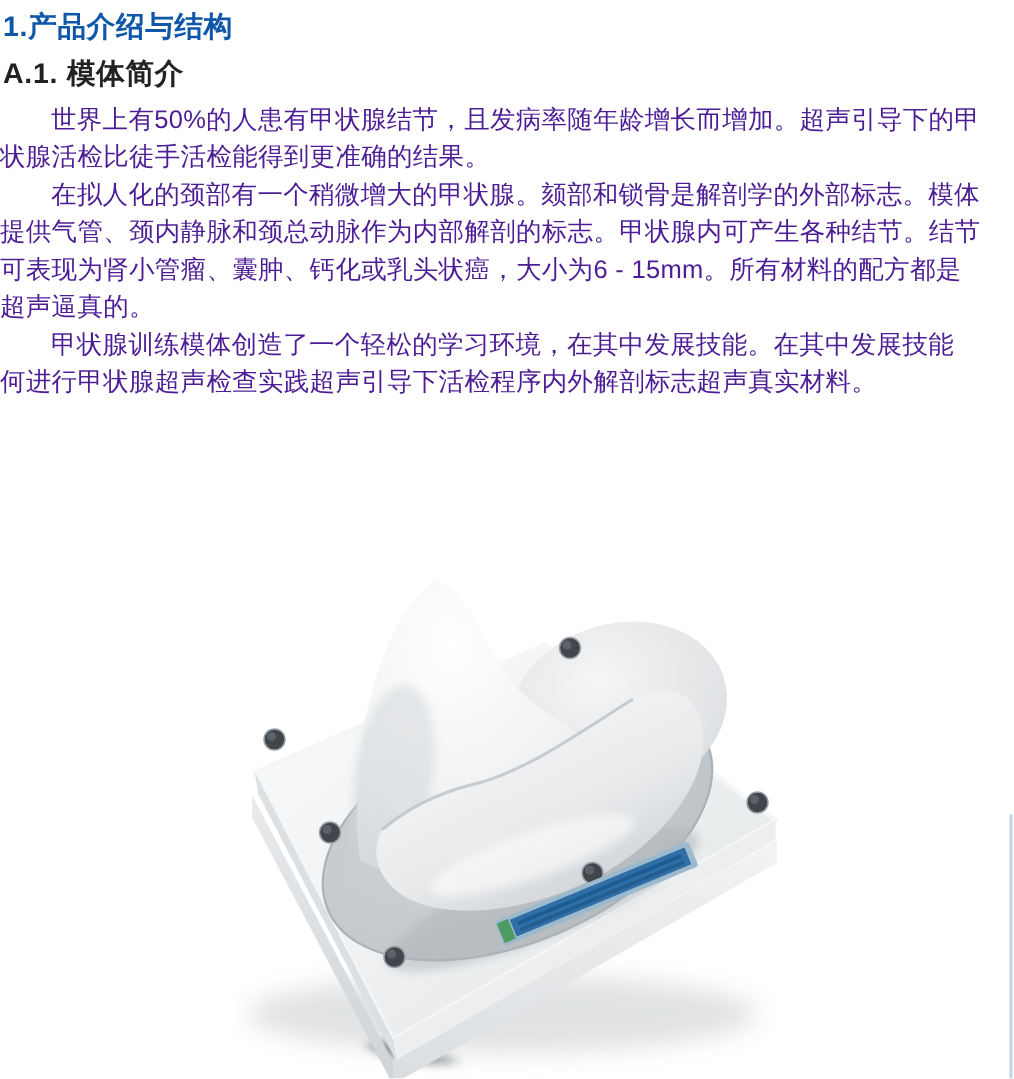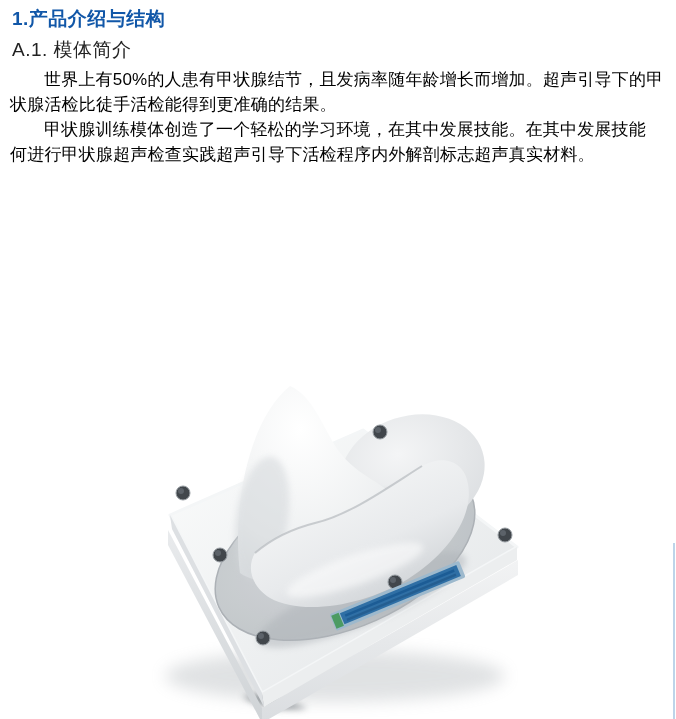--- a/index.html
+++ b/index.html
@@ -3,37 +3,37 @@
 <meta charset="utf-8">
 <style>
   html, body { margin: 0; padding: 0; }
   body {
     width: 676px; height: 719px;
     background: #ffffff;
     font-family: "Liberation Sans", "DejaVu Sans", sans-serif;
     position: relative;
     overflow: hidden;
   }
-  .page { padding: 8px 10px 0 10px; }
+  .page { padding: 8px 10px 0 0; }
 
   .section-title {
     font-size: 19px; font-weight: bold;
     color: #1157a8;
     margin: 0 0 9px 2px; line-height: 22px;
     letter-spacing: 0.5px;
   }
   .subsection-title {
-    font-size: 19px; font-weight: normal;
+    font-size: 19px; font-weight: bold;
     color: #222222;
     margin: 0 0 6px 2px; line-height: 22px;
     letter-spacing: 0.5px;
   }
   .body-text p {
     font-size: 17px; line-height: 25px;
-    color: #000000;
+    color: #4c1d95;
     margin: 0; width: 660px;
     text-indent: 2em;
     white-space: pre-line;
     letter-spacing: 0.2px;
   }
 
   .photo-wrap {
     position: absolute; left: 150px; top: 368px;
     width: 400px; height: 351px;
   }
@@ -49,20 +49,24 @@
 
 <div class="page">
 
   <h1 class="section-title">1.产品介绍与结构</h1>
 
   <h2 class="subsection-title">A.1. 模体简介</h2>
 
   <div class="body-text">
     <p>世界上有50%的人患有甲状腺结节，且发病率随年龄增长而增加。超声引导下的甲
 状腺活检比徒手活检能得到更准确的结果。</p>
+    <p>在拟人化的颈部有一个稍微增大的甲状腺。颏部和锁骨是解剖学的外部标志。模体
+提供气管、颈内静脉和颈总动脉作为内部解剖的标志。甲状腺内可产生各种结节。结节
+可表现为肾小管瘤、囊肿、钙化或乳头状癌，大小为6 - 15mm。所有材料的配方都是
+超声逼真的。</p>
     <p>甲状腺训练模体创造了一个轻松的学习环境，在其中发展技能。在其中发展技能
 何进行甲状腺超声检查实践超声引导下活检程序内外解剖标志超声真实材料。</p>
   </div>
 
   <div class="photo-wrap">
     <svg width="400" height="351" viewBox="0 0 400 351" xmlns="http://www.w3.org/2000/svg" role="img" aria-label="thyroid phantom photo">
       <defs>
         <linearGradient id="plateTop" x1="0" y1="0" x2="1" y2="1">
           <stop offset="0" stop-color="#fbfcfc"></stop>
           <stop offset="1" stop-color="#e2e5e7"></stop>

